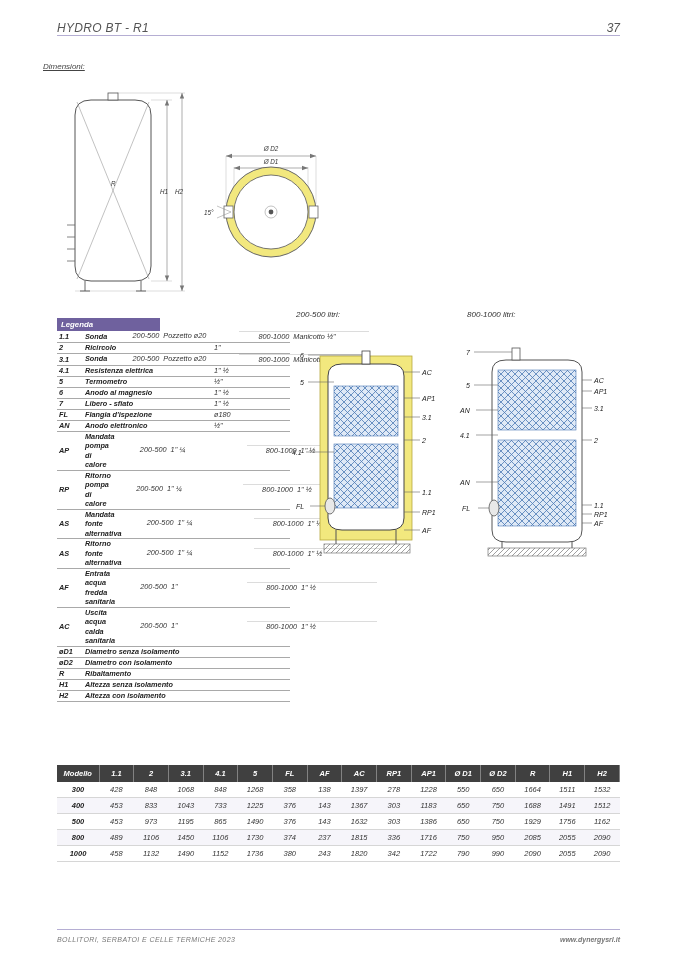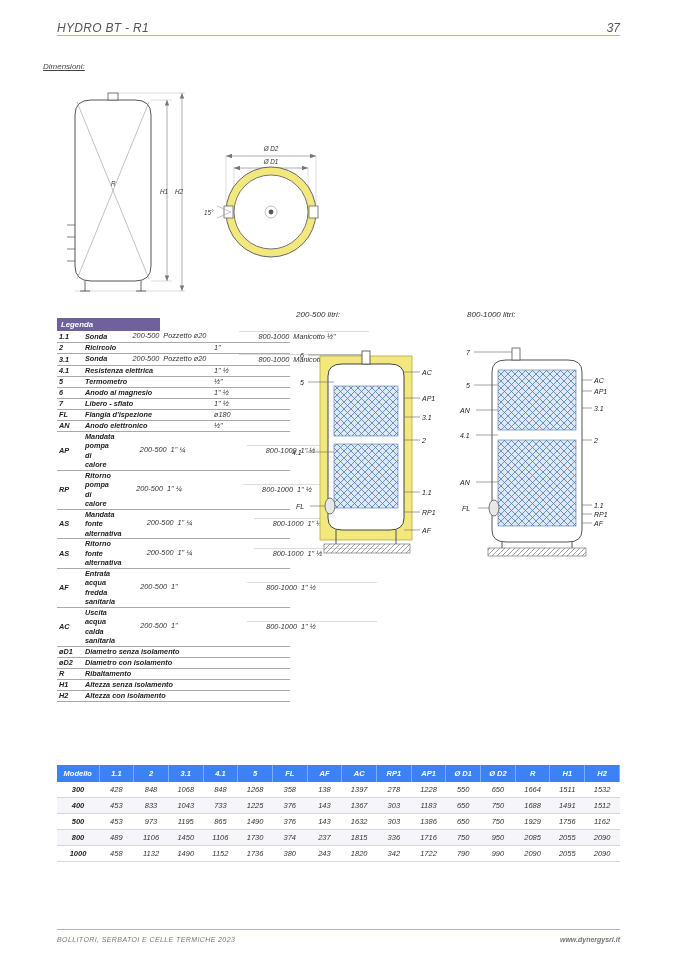--- a/index.html
+++ b/index.html
@@ -29,21 +29,21 @@
   .leg-label { flex:1; font-weight:bold; padding:0 2px; line-height:9.5px; }
   .leg-vals { flex:none; display:flex; flex-direction:row; justify-content:center; }
   .leg-sub { display:flex; line-height:9.8px; }
   .leg-sub + .leg-sub { border-top:1px solid #dcdcdc; }
   .leg-range { width:54px; text-align:right; padding-right:4px; color:#333; }
   .leg-val { width:76px; text-align:left; color:#333; }
 
   
   .spec-table { position:absolute; left:57px; top:765px; width:563px; border-collapse:collapse;
                 table-layout:fixed; font-size:7.5px; font-style:italic; }
-  .spec-table th { background:#3b82f6; color:#fff; font-weight:bold; padding:4px 0; text-align:center;
+  .spec-table th { background:#404040; color:#fff; font-weight:bold; padding:4px 0; text-align:center;
                    border-right:1px solid rgba(255,255,255,.35); }
   .spec-table th:first-child { width:42px; }
   .spec-table td { text-align:center; padding:3px 0; border-bottom:1px solid #d6d6d6; color:#333; background:#fff; }
   .spec-table tr:nth-child(even) td { background:#f6f5fa; }
   .spec-table td.model { font-weight:bold; color:#222; }
 
   
   .rule-bot { position:absolute; left:57px; right:58px; top:929px; height:1px; background:#b5aed3; }
   .ftr-left  { position:absolute; left:57px; top:936px; font-size:7px; font-style:italic; color:#777; letter-spacing:.4px; }
   .ftr-right { position:absolute; right:58px; top:936px; font-size:7px; font-style:italic; color:#777; font-weight:bold; }

